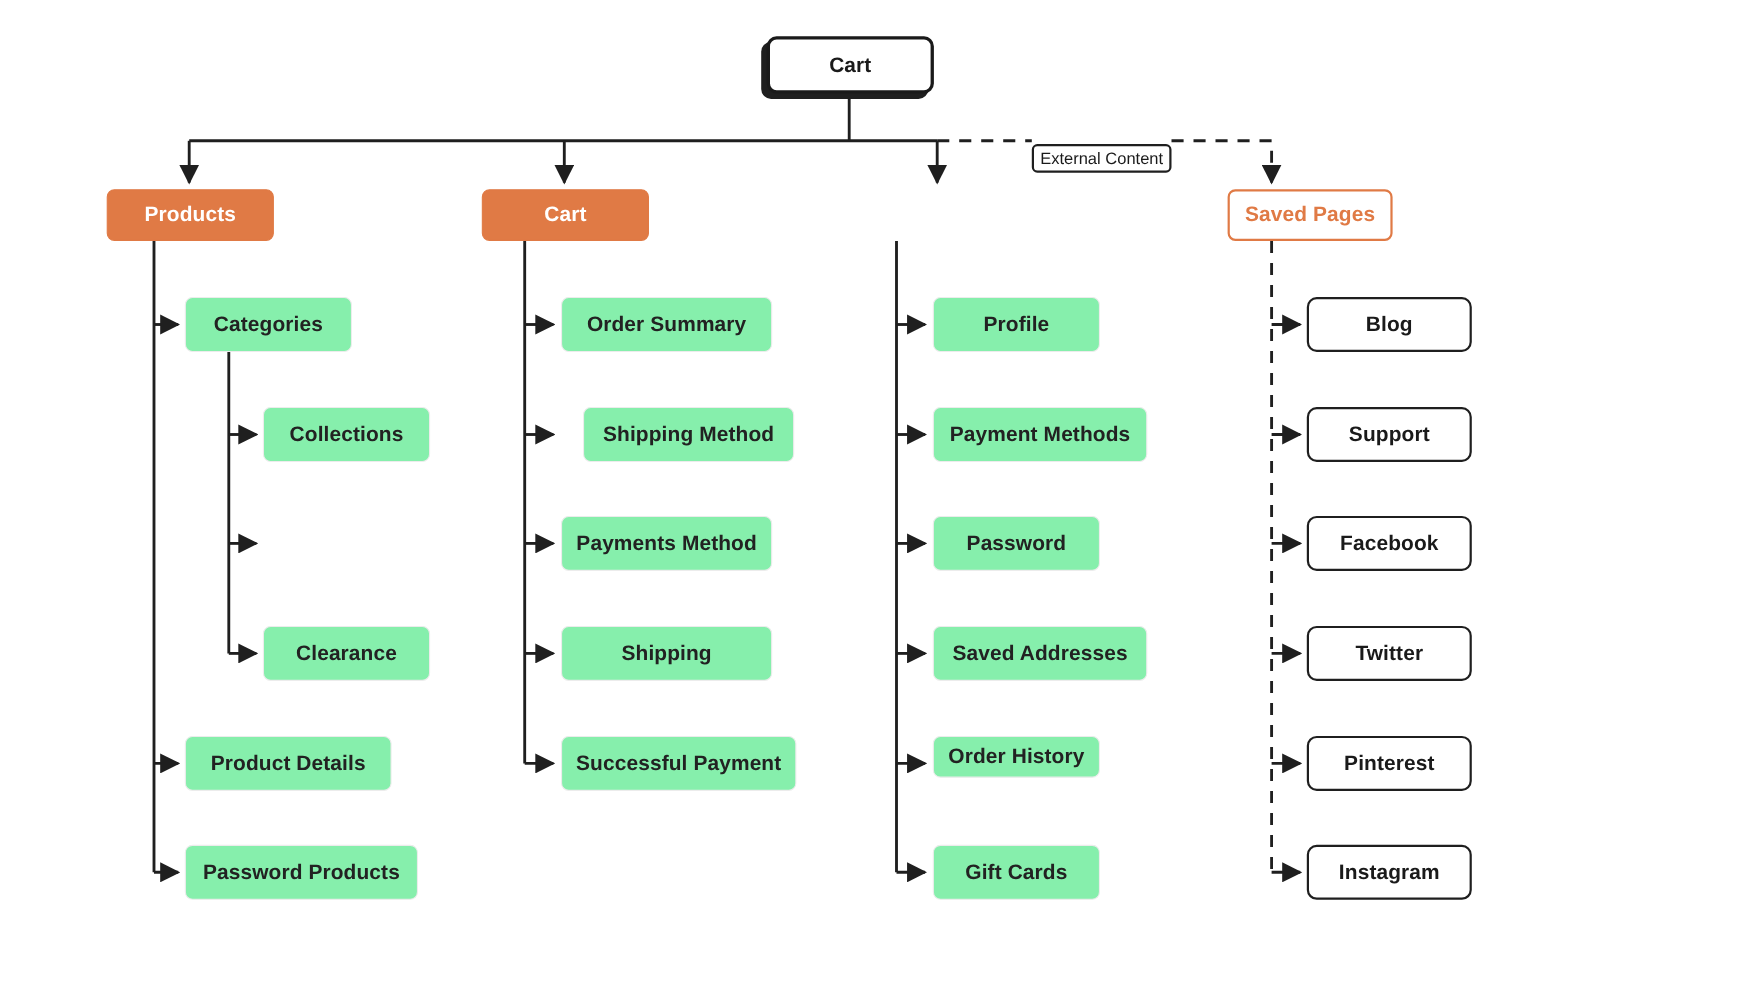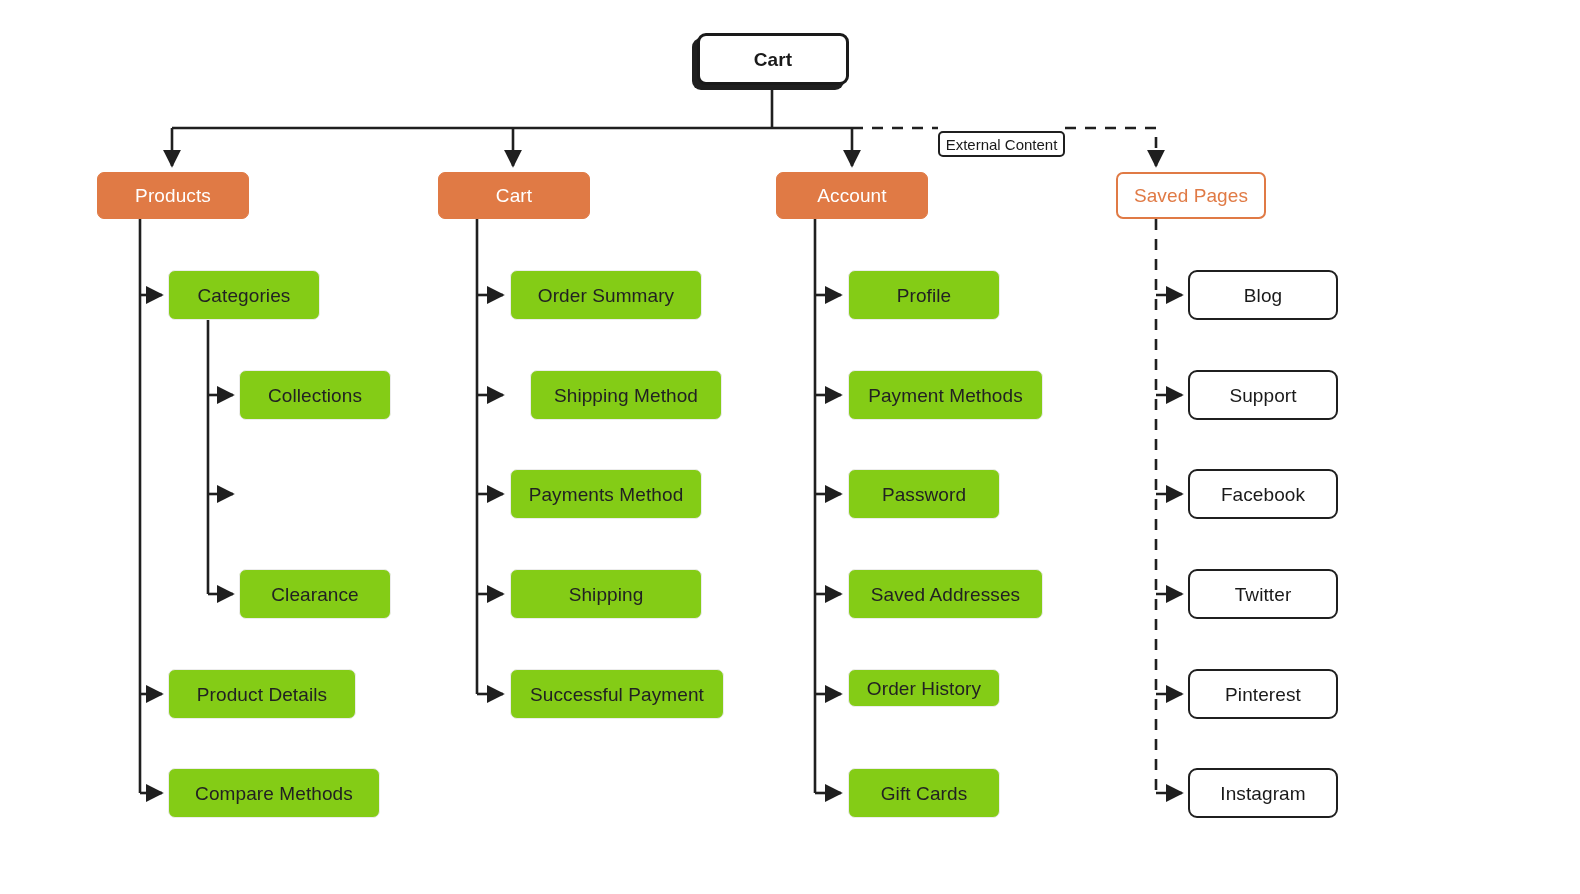--- a/index.html
+++ b/index.html
@@ -30,20 +30,21 @@
     position: absolute;
     box-sizing: border-box;
     display: flex;
     align-items: center;
     justify-content: center;
     border-radius: 7px;
     font-size: 19px;
     line-height: 1;
     white-space: nowrap;
     letter-spacing: 0.1px;
+    font-weight: bold;
   }
   
   .node.root {
     background: #ffffff;
     border: 3px solid #1a1a1a;
     color: #1a1a1a;
     font-weight: bold;
     border-radius: 9px;
     box-shadow: -5px 5px 0 0 #1f1f1f;
   }
@@ -54,21 +55,21 @@
     border: 1px solid #E07A45;
   }
   
   .node.section-outline {
     background: #ffffff;
     color: #E07A45;
     border: 2px solid #E07A45;
   }
   
   .node.leaf {
-    background: #84cc16;
+    background: #86efac;
     color: #222222;
     border: 1px solid #ececec;
   }
   
   .node.external {
     background: #ffffff;
     color: #1a1a1a;
     border: 2.5px solid #1f1f1f;
     border-radius: 9px;
   }
@@ -154,31 +155,30 @@
   <div class="node root" style="left:697px; top:33px; width:152px; height:52px;">Cart</div>
 
   <div class="edge-label" style="left:938px; top:131px; width:127px; height:26px;">External Content</div>
 
   <div class="node section" style="left:97px; top:172px; width:152px; height:47px;">Products</div>
 
   <div class="node leaf" style="left:168px; top:270px; width:152px; height:50px;">Categories</div>
   <div class="node leaf" style="left:239px; top:370px; width:152px; height:50px;">Collections</div>
   <div class="node leaf" style="left:239px; top:569px; width:152px; height:50px;">Clearance</div>
   <div class="node leaf" style="left:168px; top:669px; width:188px; height:50px;">Product Details</div>
-  <div class="node leaf" style="left:168px; top:768px; width:212px; height:50px;">Compare Methods</div>
+  <div class="node leaf" style="left:168px; top:768px; width:212px; height:50px;">Password Products</div>
 
   <div class="node section" style="left:438px; top:172px; width:152px; height:47px;">Cart</div>
 
   <div class="node leaf" style="left:510px; top:270px; width:192px; height:50px;">Order Summary</div>
   <div class="node leaf" style="left:510px; top:370px; width:192px; height:50px;margin-left:20px;">Shipping Method</div>
   <div class="node leaf" style="left:510px; top:469px; width:192px; height:50px;">Payments Method</div>
   <div class="node leaf" style="left:510px; top:569px; width:192px; height:50px;">Shipping</div>
   <div class="node leaf" style="left:510px; top:669px; width:214px; height:50px;">Successful Payment</div>
 
-  <div class="node section" style="left:776px; top:172px; width:152px; height:47px;">Account</div>
 
   <div class="node leaf" style="left:848px; top:270px; width:152px; height:50px;">Profile</div>
   <div class="node leaf" style="left:848px; top:370px; width:195px; height:50px;">Payment Methods</div>
   <div class="node leaf" style="left:848px; top:469px; width:152px; height:50px;">Password</div>
   <div class="node leaf" style="left:848px; top:569px; width:195px; height:50px;">Saved Addresses</div>
   <div class="node leaf" style="left:848px; top:669px; width:152px; height:38px;">Order History</div>
   <div class="node leaf" style="left:848px; top:768px; width:152px; height:50px;">Gift Cards</div>
 
   <div class="node section-outline" style="left:1116px; top:172px; width:150px; height:47px;">Saved Pages</div>
 

